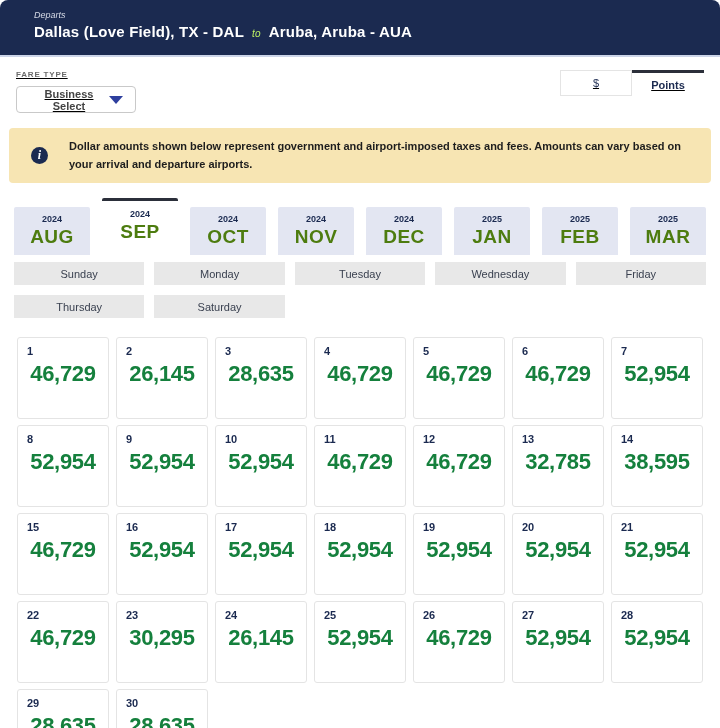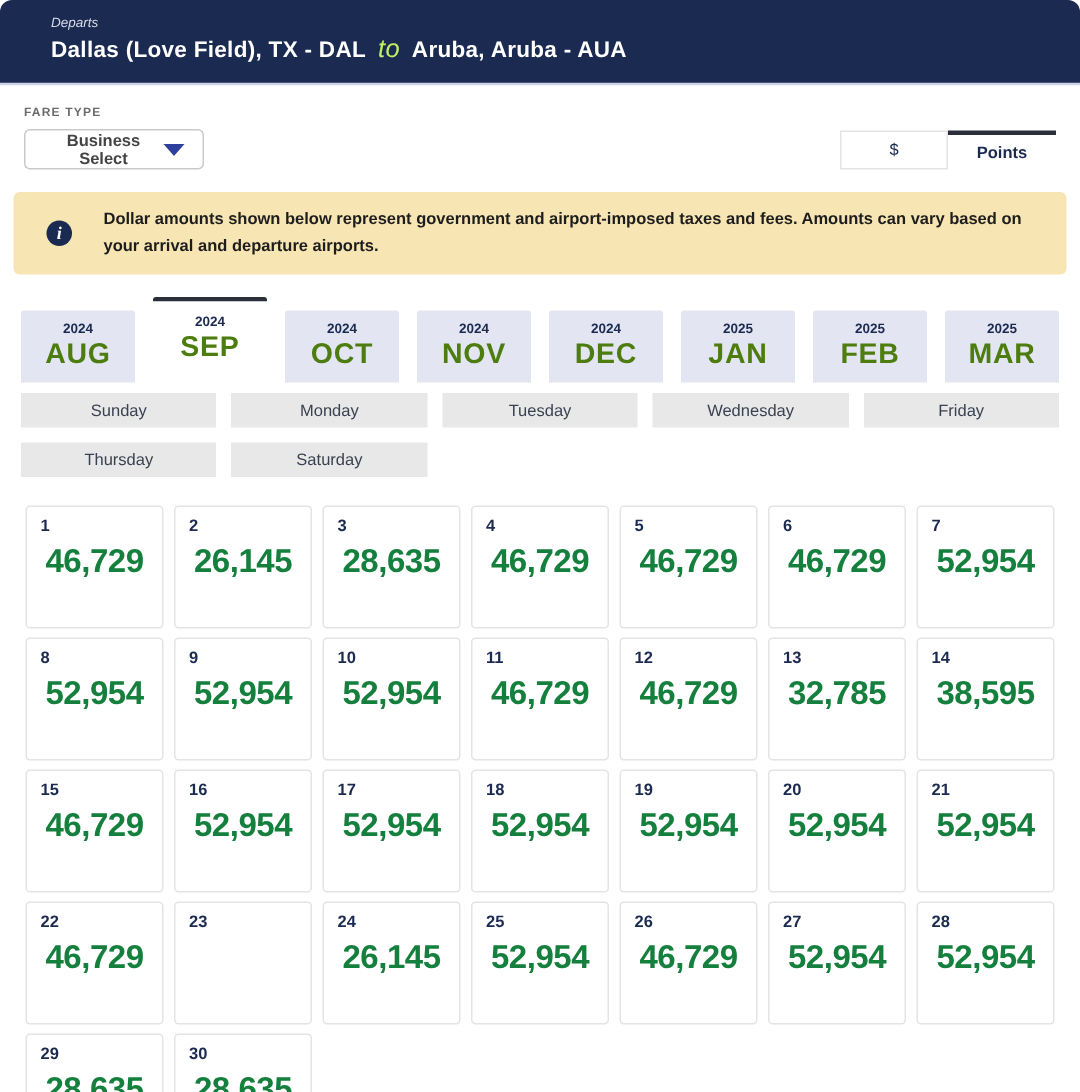--- a/index.html
+++ b/index.html
@@ -8,24 +8,24 @@
   .page { width: 720px; height: 728px; background: #fff; position: relative; }
 
   
   .route-header {
     background: #1b2a50; color: #fff; height: 57px;
     padding: 10px 0 0 34px; border-radius: 8px 8px 0 0;
     border-bottom: 2px solid #ccd4e8;
   }
   .departs { font-style: italic; font-size: 9px; color: #d8dce8; margin-bottom: 3px; }
   .route-line { font-size: 15px; font-weight: bold; letter-spacing: 0.2px; }
-  .route-line .to-word { font-style: italic; font-weight: normal; font-size: 17px; padding: 0 8px; color: #bef264; }
-
-  
-  .controls-row { display: flex; justify-content: space-between; align-items: flex-end; padding: 13px 16px 0 16px; }
+  .route-line .to-word { font-style: italic; font-weight: normal; font-size: 10px; padding: 0 8px; color: #bef264; }
+
+  
+  .controls-row { display: flex; justify-content: space-between; align-items: flex-start; padding: 13px 16px 0 16px; text-decoration: underline; }
   .fare-type-label { font-size: 8px; letter-spacing: 0.8px; color: #6b6b6b; font-weight: bold; margin-bottom: 7px; }
   .dropdown {
     width: 120px; height: 27px; background: #fff; border: 1px solid #c9c9c9; border-radius: 4px;
     display: flex; align-items: center; justify-content: space-between; padding: 0 12px;
     font-family: inherit; font-size: 11px; font-weight: bold; color: #444; cursor: pointer;
   }
   .caret-down { width: 0; height: 0; border-left: 7px solid transparent; border-right: 7px solid transparent; border-top: 8px solid #2e3f9e; }
 
   .currency-toggle { display: flex; }
   .toggle-btn {
@@ -236,20 +236,21 @@
       <button class="cell">
         <span class="day">21</span>
         <span class="fare">52,954</span>
       </button>
       <button class="cell">
         <span class="day">22</span>
         <span class="fare">46,729</span>
       </button>
       <button class="cell">
         <span class="day">23</span>
+        <span class="fare">30,295</span>
       </button>
       <button class="cell">
         <span class="day">24</span>
         <span class="fare">26,145</span>
       </button>
       <button class="cell">
         <span class="day">25</span>
         <span class="fare">52,954</span>
       </button>
       <button class="cell">

